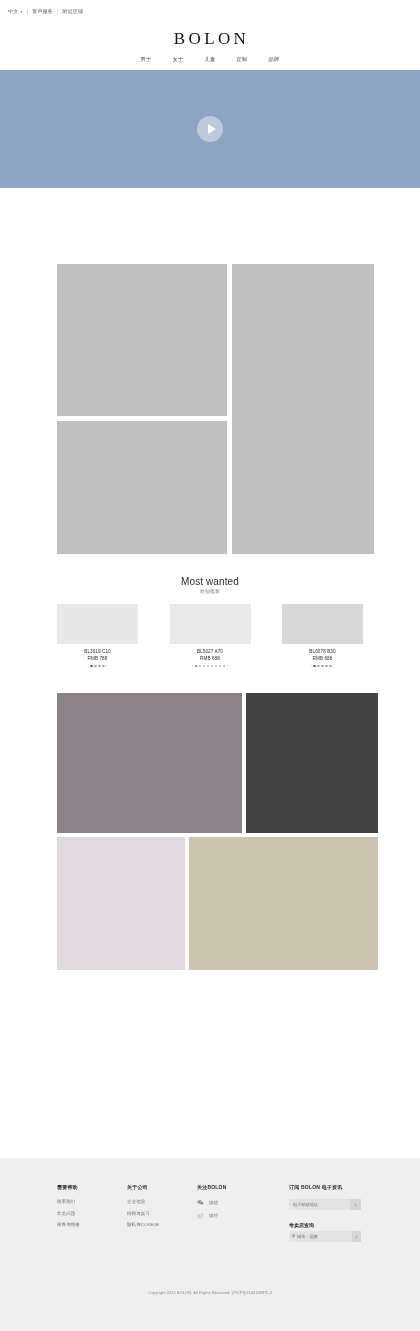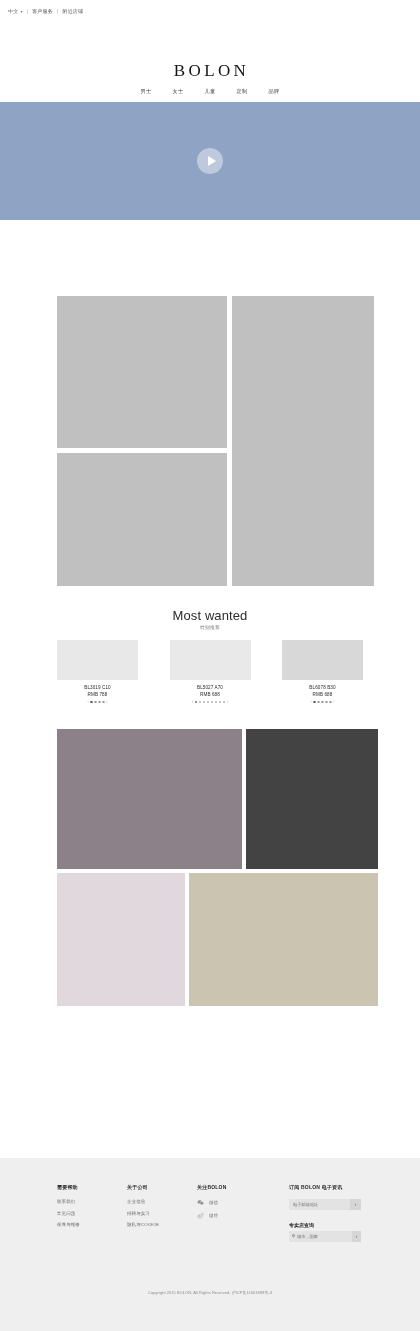--- a/index.html
+++ b/index.html
@@ -28,21 +28,20 @@
   
   .header { text-align: center; padding-top: 8px; }
   .brand {
     font-family: "Liberation Serif", "DejaVu Serif", serif;
     font-size: 17px;
     letter-spacing: 3.4px;
     color: #141414;
     font-weight: 400;
     line-height: 1;
     padding-left: 3px;
-    margin-top: 32px;
   }
   .mainnav {
     margin-top: 9px;
     display: flex;
     justify-content: center;
     gap: 21px;
     font-size: 5.2px;
     color: #3a3a3a;
     padding-bottom: 7px;
   }
@@ -81,21 +80,21 @@
   .edit-left { display: flex; flex-direction: column; gap: 5px; width: 170px; }
   .edit-right { width: 142px; }
   .tile { background: #c0c0c0; display: block; }
   .tile-a { height: 152px; }
   .tile-b { height: 133px; }
   .tile-c { height: 290px; }
 
   
   .most-wanted { margin-top: 22px; text-align: center; }
   .mw-title {
-    font-size: 13px;
+    font-size: 10px;
     font-weight: 400;
     color: #2b2b2b;
     letter-spacing: .1px;
   }
   .mw-sub { font-size: 4.6px; color: #666; margin-top: 2px; letter-spacing: .4px; }
 
   .products {
     margin: 10px 57px 0 57px;
     display: flex;
     justify-content: space-between;

